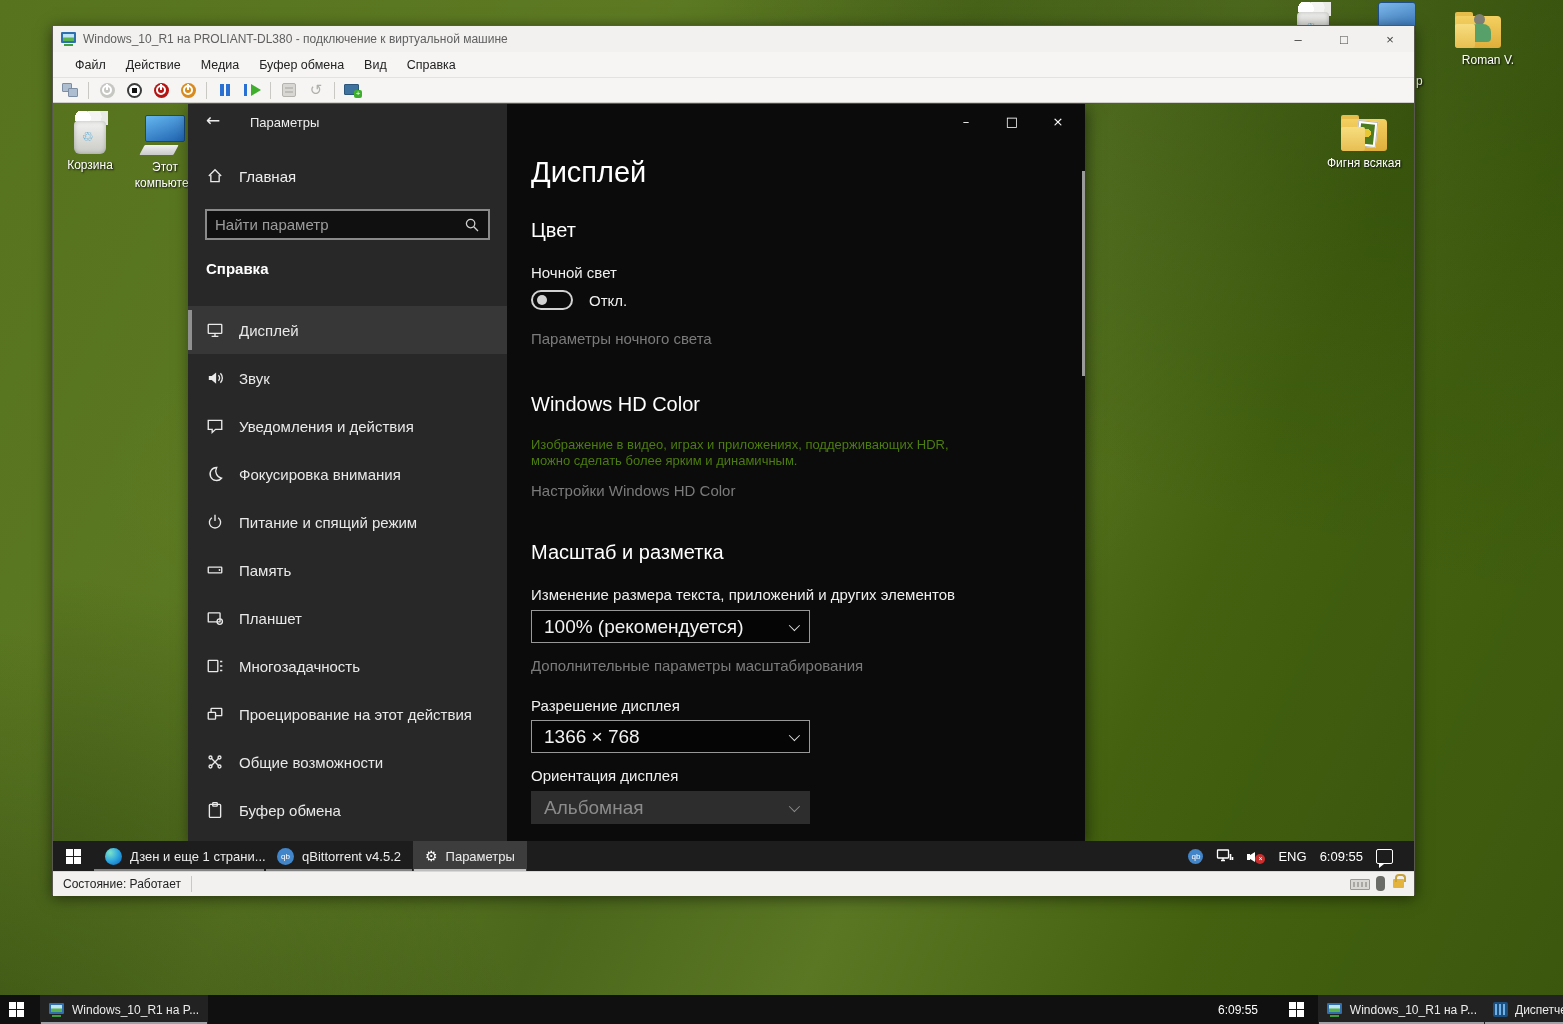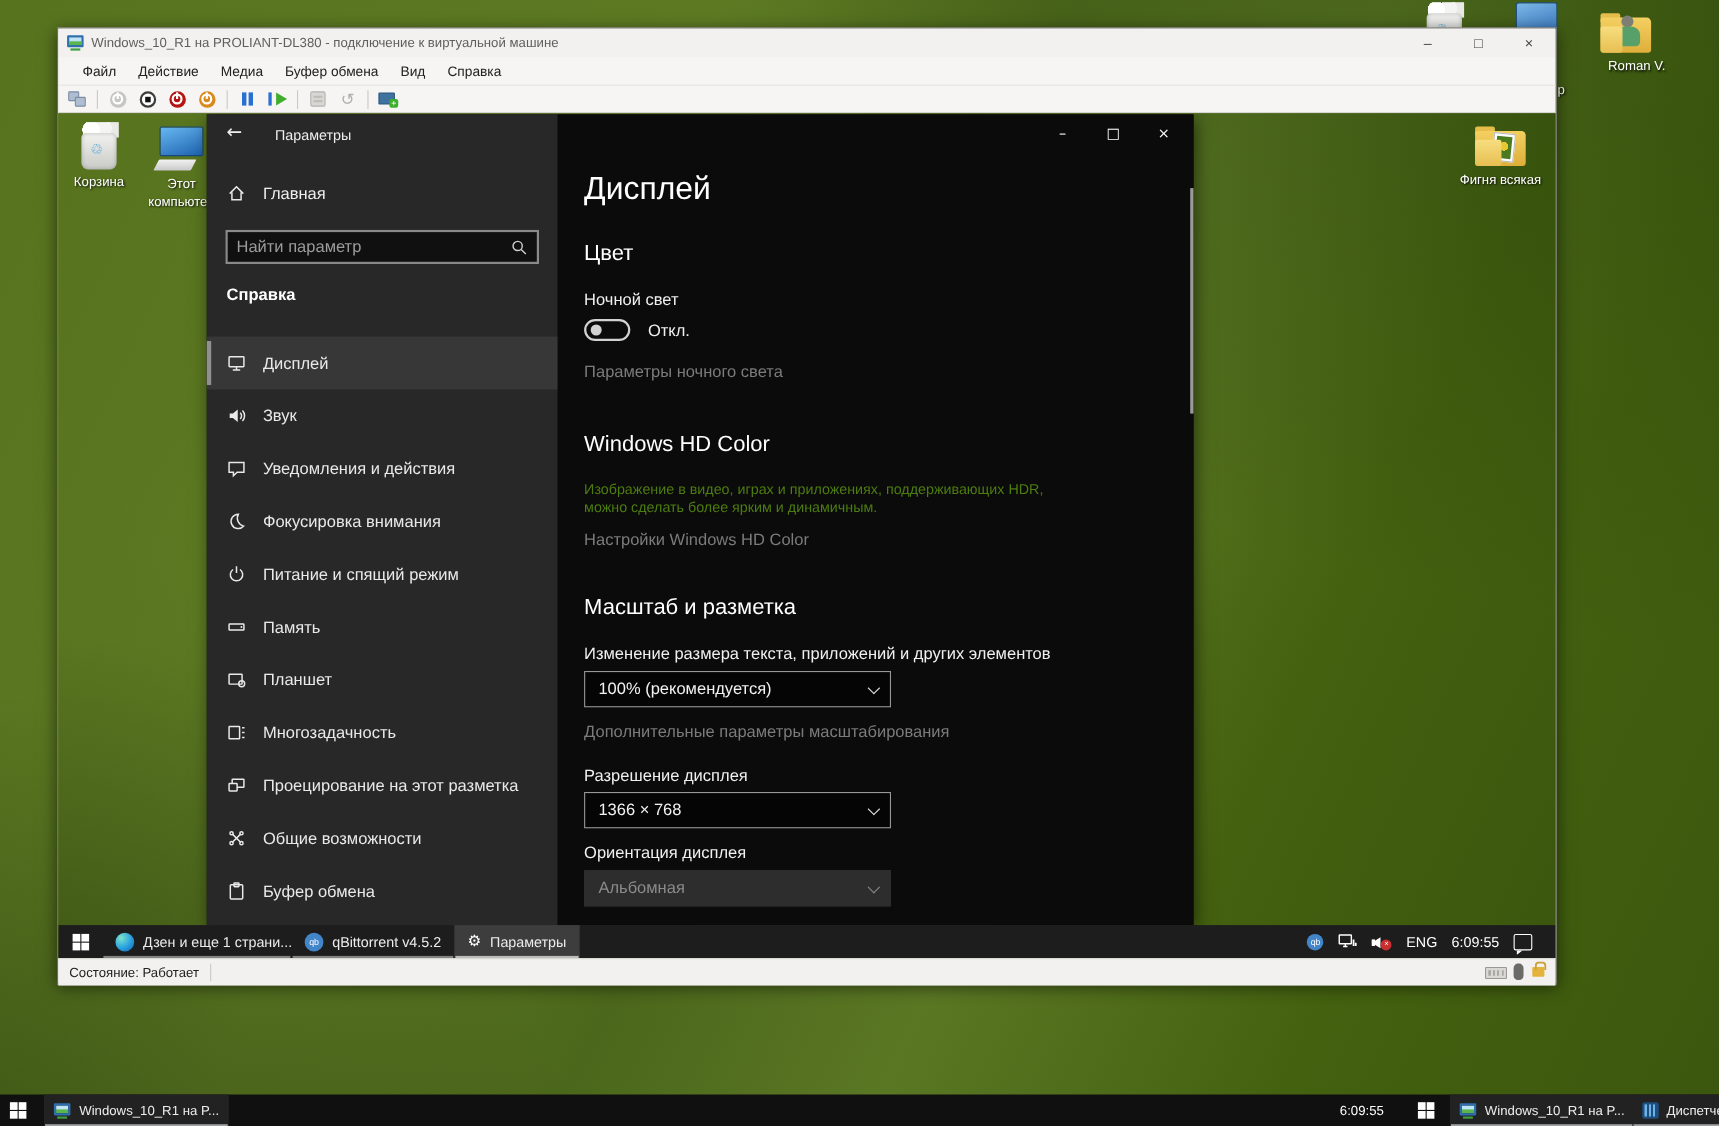--- a/index.html
+++ b/index.html
@@ -95,21 +95,21 @@
   .scaps span{width:30px;height:22px;display:flex;align-items:center;justify-content:center;color:#fff;font-size:13px;font-family:"DejaVu Sans",sans-serif;}
   .smain .blk{position:absolute;left:24px;}
   .h1{font-size:29px;font-weight:300;color:#fff;}
   .h2{font-size:20px;font-weight:400;color:#fff;}
   .lab{font-size:15px;color:#f0f0f0;}
   .dimlink{font-size:15px;color:#7b7b7b;}
   .para{font-size:13px;color:#4d7c0f;line-height:1.25;max-width:420px;}
   .toggle{width:42px;height:20px;border:2px solid #d2d2d2;border-radius:11px;position:relative;flex:none;}
   .toggle i{position:absolute;left:4px;top:3px;width:10px;height:10px;border-radius:50%;background:#d2d2d2;}
   .togrow{display:flex;align-items:center;gap:16px;}
-  .dd{width:279px;height:33px;border:1px solid #989898;background:#050505;display:flex;align-items:center;justify-content:space-between;padding:0 12px;font-size:15px;color:#f2f2f2;}
+  .dd{width:279px;height:33px;border:1px solid #989898;background:#050505;display:flex;align-items:center;justify-content:space-between;padding:0 12px;font-size:19px;color:#f2f2f2;}
   .dd.dis{background:#2d2d2d;border-color:#2d2d2d;color:#8b8b8b;}
   .chev{width:8px;height:8px;border-right:1.6px solid #dcdcdc;border-bottom:1.6px solid #dcdcdc;transform:rotate(45deg) translateY(-2px);}
   .dd.dis .chev{border-color:#8b8b8b;}
   .sscroll{position:absolute;left:894px;top:67px;width:3px;height:205px;background:#9a9a9a;z-index:4;}
   
   .vm-taskbar{position:absolute;left:0;bottom:0;width:100%;height:30px;background:#1d1d1d;z-index:5;display:flex;align-items:stretch;}
   .startbtn{width:40px;display:flex;align-items:center;justify-content:center;flex:none;}
   .wlogo{display:grid;grid-template-columns:7px 7px;grid-template-rows:7px 7px;gap:1px;}
   .wlogo i{background:#fff;}
   .tbtn{position:relative;display:flex;align-items:center;gap:8px;padding:0 12px;color:#ececec;font-size:13px;max-width:172px;white-space:nowrap;overflow:hidden;}
@@ -369,21 +369,21 @@
                 </span>
               <span>Многозадачность</span>
             </div>
             <div class="srow">
               <span class="sic">
                   <svg width="18" height="18" viewBox="0 0 16 16" fill="none" stroke="#e9e9e9" stroke-width="1.2">
                     <rect x="4.5" y="3" width="9.5" height="6.5" rx="0.5"></rect>
                     <rect x="2" y="6.5" width="6.5" height="6" rx="0.5" fill="#282828"></rect>
                   </svg>
                 </span>
-              <span>Проецирование на этот разметка</span>
+              <span>Проецирование на этот действия</span>
             </div>
             <div class="srow">
               <span class="sic">
                   <svg width="18" height="18" viewBox="0 0 16 16" fill="none" stroke="#e9e9e9" stroke-width="1.2">
                     <path d="M4.5 4.5l7 7M11.5 4.5l-7 7"></path>
                     <circle cx="4" cy="4" r="1.3"></circle>
                     <circle cx="12" cy="4" r="1.3"></circle>
                     <circle cx="4" cy="12" r="1.3"></circle>
                     <circle cx="12" cy="12" r="1.3"></circle>
                   </svg>

